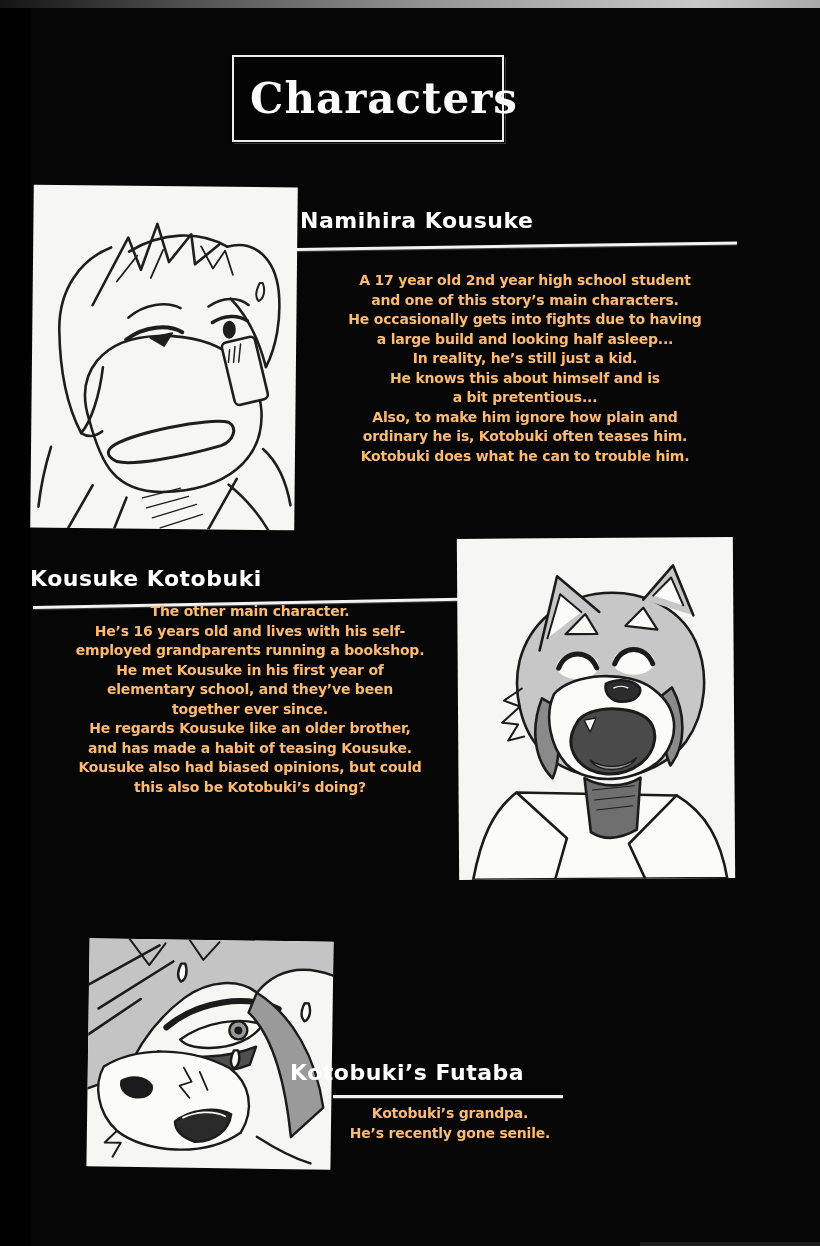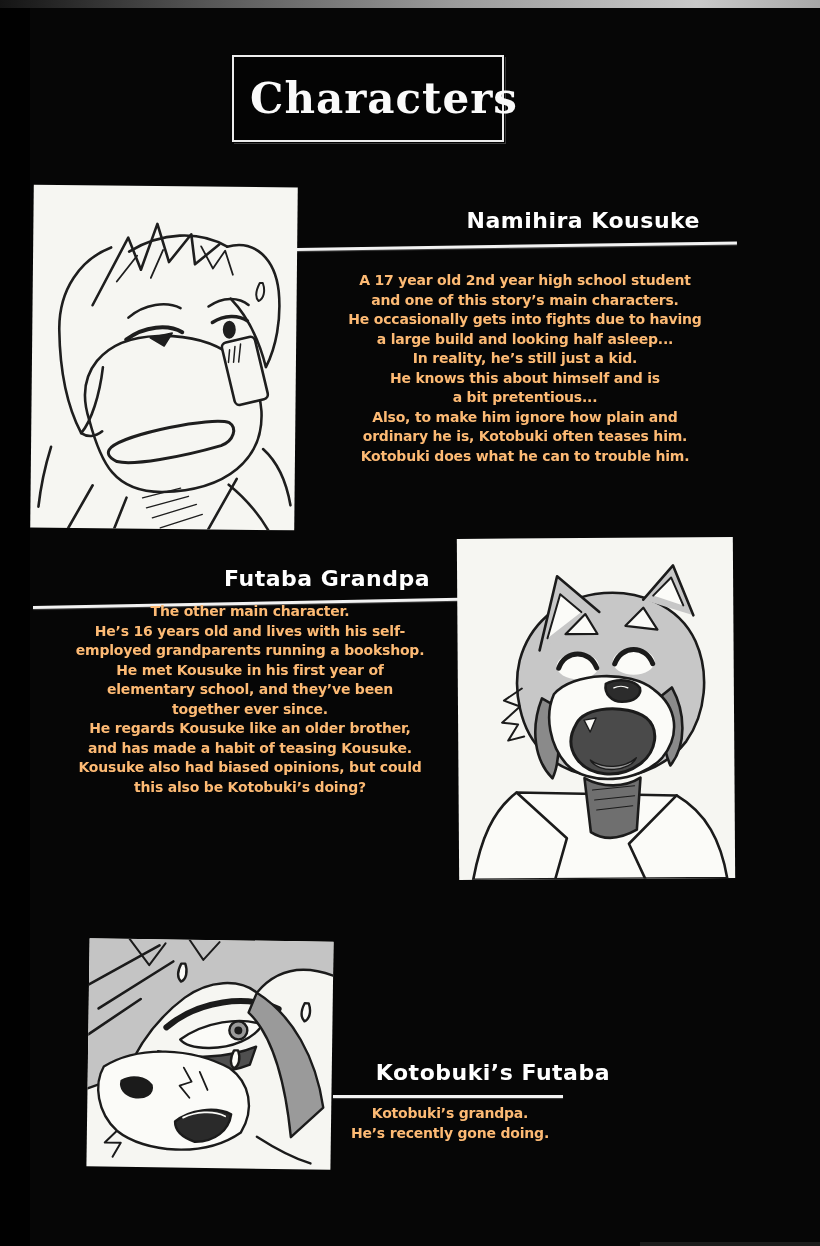--- a/index.html
+++ b/index.html
@@ -19,21 +19,21 @@
     border:2px solid #ededed;box-sizing:border-box;
     display:flex;align-items:center;justify-content:center;
     background:#040404;box-shadow:0 0 0 1px #040404, 2px 2px 0 0 #3a3a3a;
   }
   .title-text{
     font-family:"DejaVu Serif","Liberation Serif",serif;
     font-weight:bold;font-size:42px;letter-spacing:1px;color:#fafafa;padding-left:32px;
   }
 
   .char-name{
-    position:absolute;text-align:right;
+    position:absolute;text-align:left;
     font-weight:bold;font-size:22px;letter-spacing:0.5px;color:#ffffff;
     white-space:nowrap;
   }
   .rule{
     position:absolute;height:3px;background:#f2f2f2;transform-origin:left center;
     box-shadow:0 1px 1px rgba(255,255,255,0.25);
   }
   .desc{
     position:absolute;text-align:center;
     font-weight:bold;font-size:14px;line-height:19.5px;letter-spacing:-0.2px;
@@ -121,21 +121,21 @@
 and one of this story’s main characters.
 He occasionally gets into fights due to having
 a large build and looking half asleep...
 In reality, he’s still just a kid.
 He knows this about himself and is
 a bit pretentious...
 Also, to make him ignore how plain and
 ordinary he is, Kotobuki often teases him.
 Kotobuki does what he can to trouble him.</div>
 
-  <div class="char-name name2">Futaba Grandpa</div>
+  <div class="char-name name2">Kousuke Kotobuki</div>
   <div class="rule rule2"></div>
   <div class="desc desc2">The other main character.
 He’s 16 years old and lives with his self-
 employed grandparents running a bookshop.
 He met Kousuke in his first year of
 elementary school, and they’ve been
 together ever since.
 He regards Kousuke like an older brother,
 and has made a habit of teasing Kousuke.
 Kousuke also had biased opinions, but could
@@ -216,14 +216,14 @@
         <path d="M92,24 C88,32 88,38 92,42 C97,40 99,32 96,24 Z" fill="#fbfbf8"></path>
 
         <path d="M30,192 L18,204 L34,204 L26,218" stroke-width="2"></path>
         <path d="M170,196 C186,206 204,216 224,222"></path>
       </g>
     </svg>
   </div>
   <div class="char-name name3">Kotobuki’s Futaba</div>
   <div class="rule rule3"></div>
   <div class="desc desc3">Kotobuki’s grandpa.
-He’s recently gone doing.</div>
+He’s recently gone senile.</div>
 </div>
 
 </body></html>

